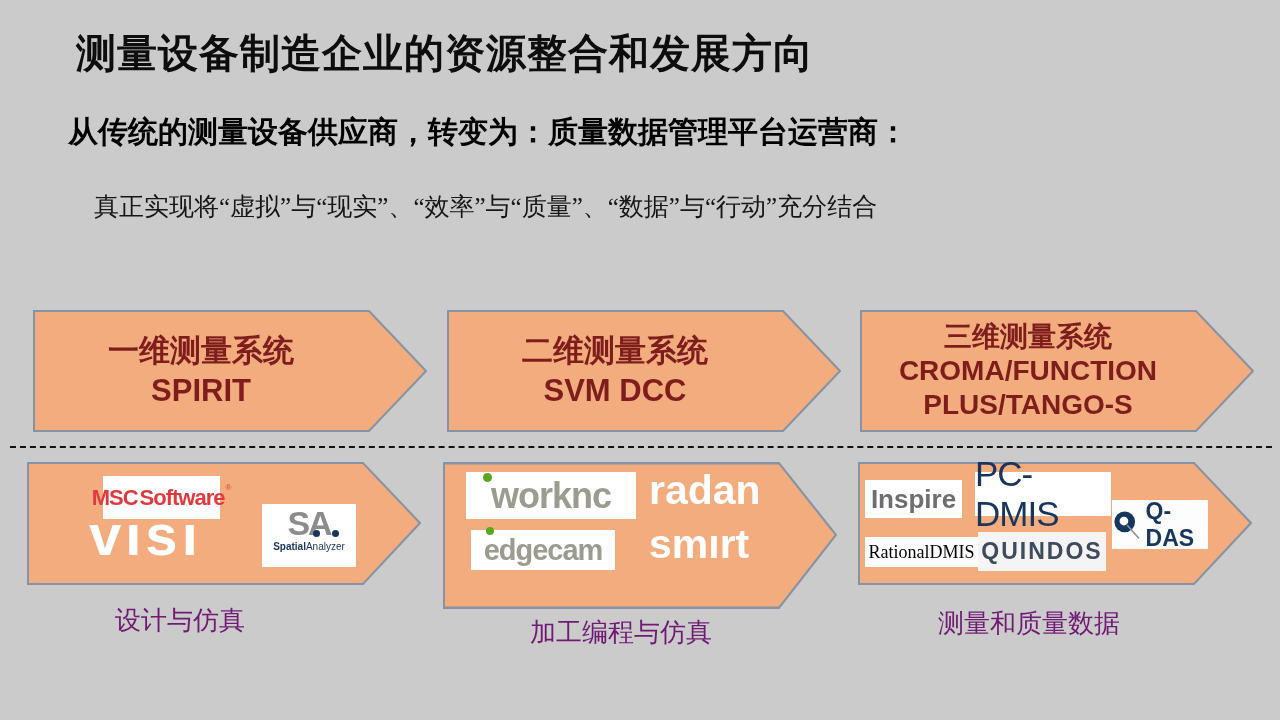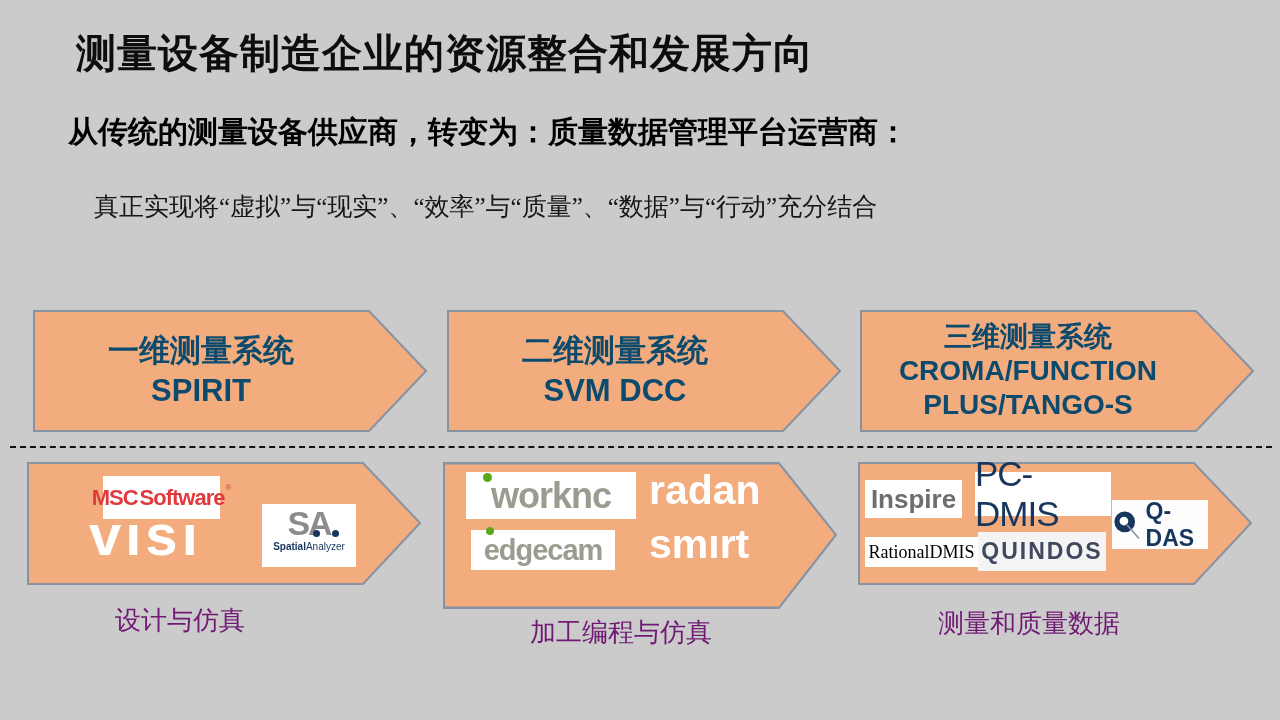--- a/index.html
+++ b/index.html
@@ -17,21 +17,21 @@
   .arrow-shape polygon{fill:var(--arrow_fill,#F2AC7E);stroke:var(--arrow_border,#8793A3);stroke-width:2;}
   #arr-top-1{left:33px;top:310px;}
   #arr-top-2{left:447px;top:310px;}
   #arr-top-3{left:860px;top:310px;}
   #arr-bot-1{left:27px;top:462px;height:123px;}
   #arr-bot-2{left:443px;top:462px;height:147px;}
   #arr-bot-3{left:858px;top:462px;height:123px;}
 
   .arrow .content{position:absolute;left:0;top:0;right:0;bottom:0;padding-right:58px;
                   display:flex;flex-direction:column;align-items:center;justify-content:center;
-                  color:#0c4a6e;font-weight:bold;text-align:right;line-height:1.3;}
+                  color:#7f1d1d;font-weight:bold;text-align:right;line-height:1.3;}
   #arr-top-1 .content,#arr-top-2 .content{font-size:31px;}
   #arr-top-3 .content{font-size:28px;line-height:1.22;}
 
   .logo-box{position:absolute;background:#fff;display:flex;align-items:center;justify-content:center;}
 
   
   .msc-box{left:76px;top:14px;width:117px;height:43px;gap:1px;}
   .msc-text{color:var(--msc_red,#E03A3E);font-weight:bold;font-size:22px;letter-spacing:-1px;}
   .msc-reg{color:var(--msc_red,#E03A3E);font-size:8px;align-self:flex-start;margin-top:7px;}
   .visi-text{position:absolute;left:62px;top:44px;color:#fff;font-weight:bold;font-size:58px;

